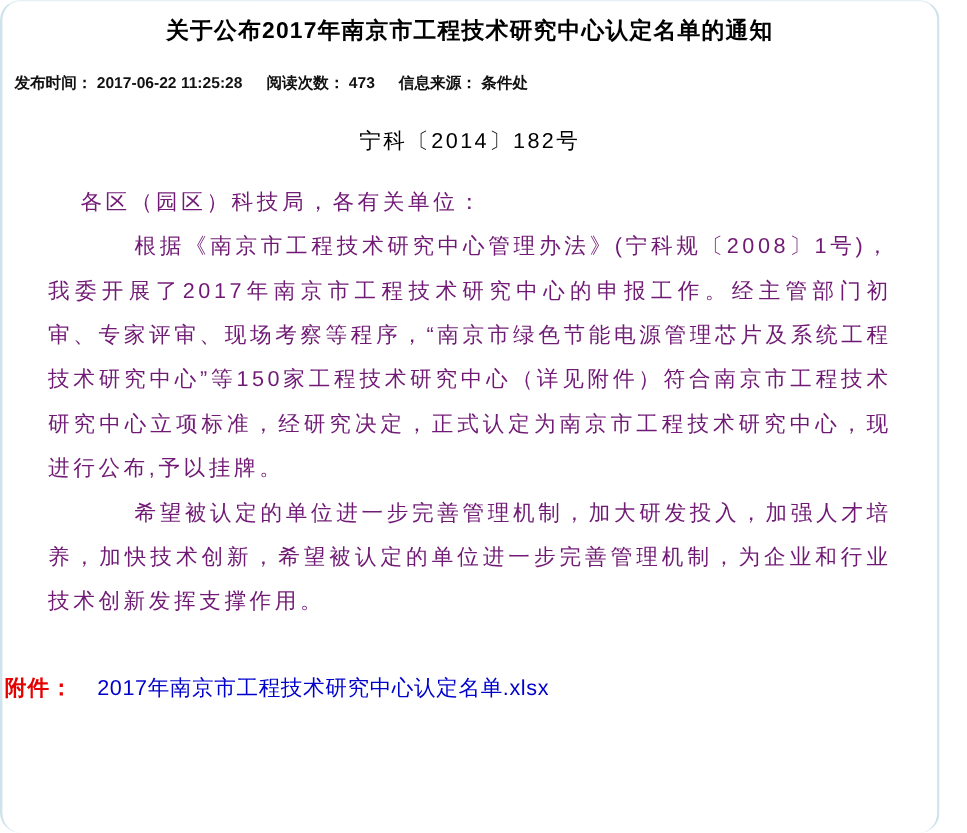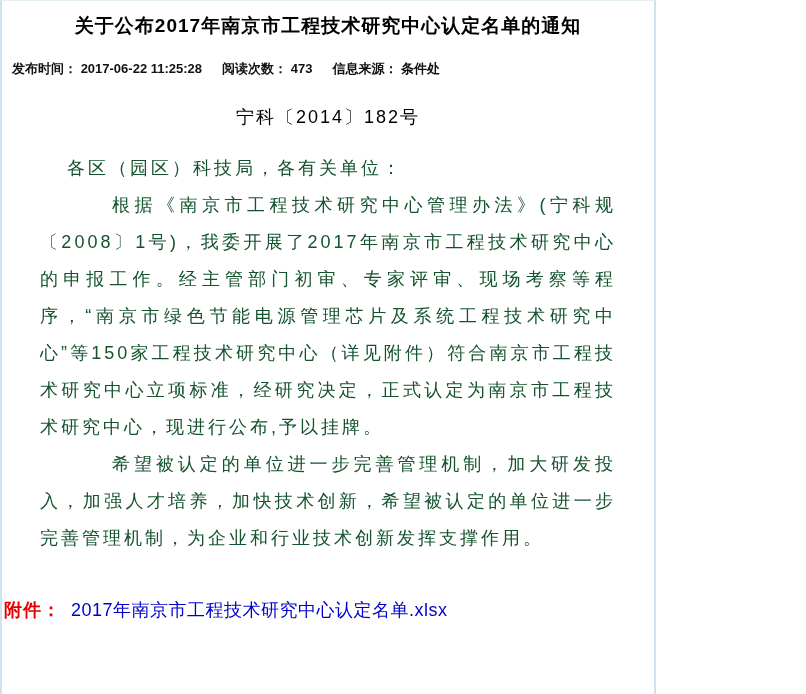--- a/index.html
+++ b/index.html
@@ -3,27 +3,28 @@
 <meta charset="utf-8">
 <style>
   * { margin: 0; padding: 0; box-sizing: border-box; }
   html, body { background: #ffffff; }
   body {
     font-family: "Liberation Sans", "DejaVu Sans", sans-serif;
     color: #000000;
   }
   .page {
     position: relative;
-    width: 656px;
+    width: 783px;
     height: 694px;
     background: #ffffff;
     border-left: 2px solid #cfe3ec;
     border-right: 2px solid #cfe3ec;
     border-top: 1px solid #e4f0f5;
     overflow: hidden;
+    border-radius: 17px;
   }
   .page-title {
     padding-top: 12px;
     text-align: center;
     font-size: 19px;
     font-weight: bold;
     letter-spacing: 1px;
     color: #000000;
   }
   .meta-bar {
@@ -41,21 +42,21 @@
     text-align: center;
     font-size: 18px;
     letter-spacing: 2px;
     color: #000000;
   }
   .doc-body {
     margin: 0 38px;
     font-size: 18px;
     letter-spacing: 3px;
     line-height: 37px;
-    color: #14532d;
+    color: #701a75;
   }
   .salutation {
     margin-top: 21px;
     text-indent: 27px;
   }
   .para {
     text-indent: 72px;
     text-align: justify;
   }
   .attachment-line {
@@ -69,21 +70,21 @@
     font-size: 18px;
     display: flex;
     align-items: center;
   }
   .attachment-label {
     color: #e60000;
     font-weight: bold;
     letter-spacing: 1px;
   }
   .attachment-link {
-    margin-left: 10px;
+    margin-left: 20px;
     color: #0000cc;
     text-decoration: none;
     letter-spacing: 0.5px;
     cursor: pointer;
     text-align: center;
   }
 </style>
 </head>
 <body>
 

